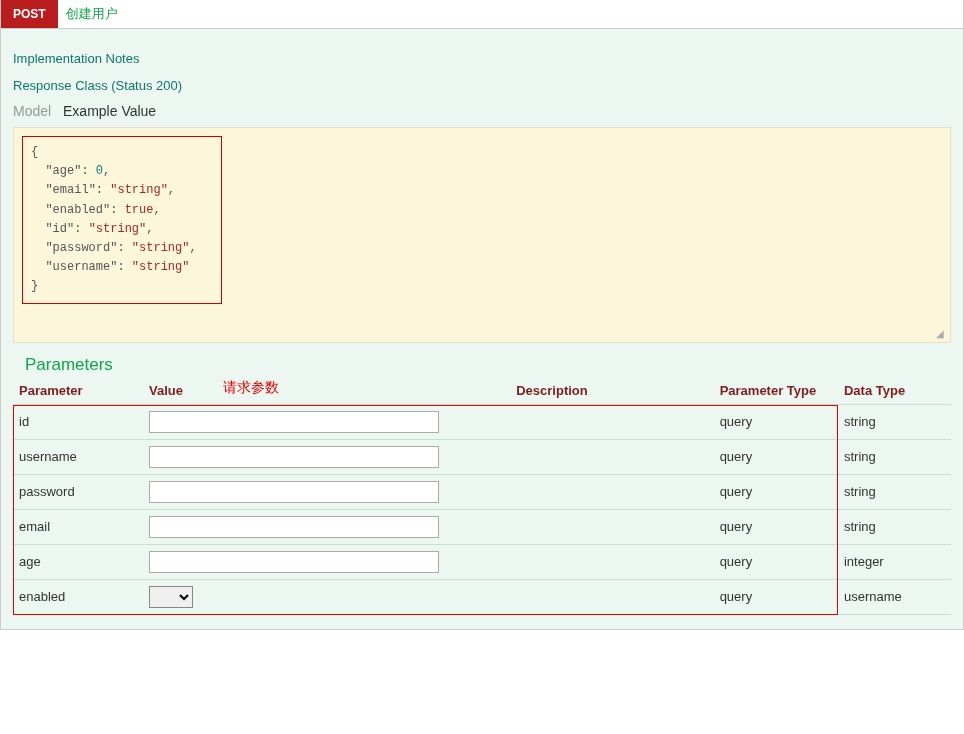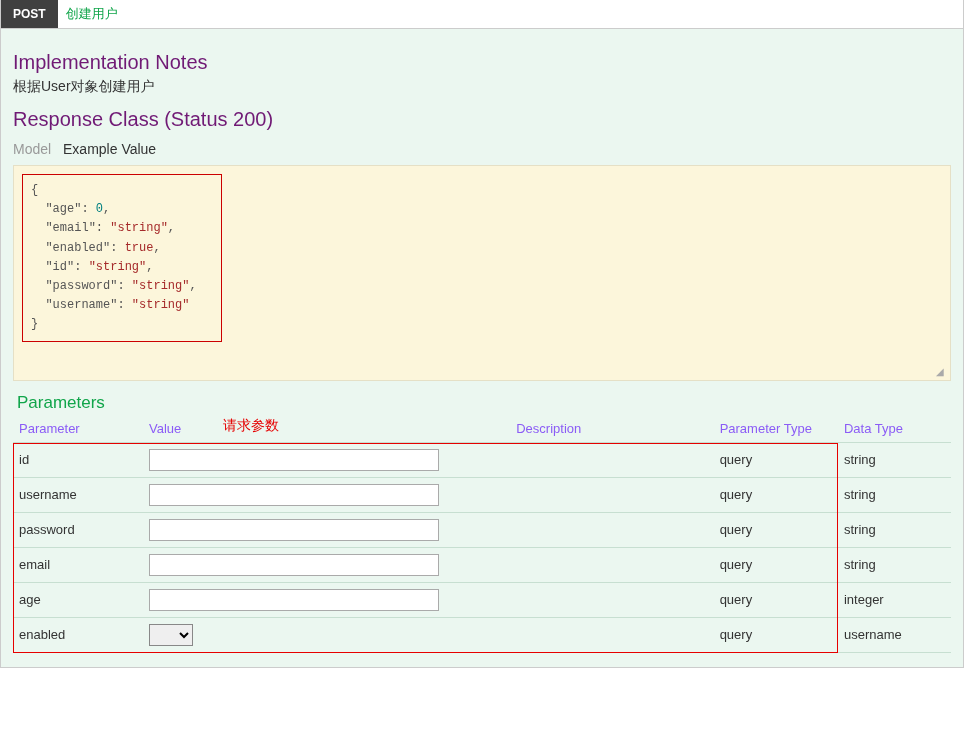--- a/index.html
+++ b/index.html
@@ -16,21 +16,21 @@
     border-top: none;
     background: #fff;
   }
   .op-header {
     display: flex;
     align-items: center;
     background: #fff;
     border-bottom: 1px solid #ccc;
   }
   .method-badge {
-    background: #404040;
+    background: #b91c1c;
     color: #fff;
     font-weight: bold;
     font-size: 12px;
     padding: 7px 12px;
     margin-right: 8px;
   }
   .path {
     flex: 1;
     font-size: 15px;
     color: #222;
@@ -39,22 +39,22 @@
   .summary {
     color: #10a54a;
     font-size: 13px;
     padding-right: 14px;
   }
   .content {
     background: #ebf7f0;
     padding: 10px 12px 14px 12px;
   }
   h3.section {
-    color: #701a75;
-    font-size: 20px;
+    color: #0f766e;
+    font-size: 13px;
     font-weight: 500;
     margin: 12px 0 4px 0;
   }
   .notes {
     color: #333;
     font-size: 14px;
     margin-bottom: 10px;
   }
   .status-text {
     color: #333;
@@ -115,32 +115,32 @@
   .rct-select {
     font-size: 12px;
     border: 1px solid #999;
     background: #efefef;
     padding: 1px 2px;
   }
   .params-heading {
     color: #10a54a;
     font-size: 17px;
     font-weight: 500;
-    margin: 12px 0 2px 4px;
+    margin: 12px 0 2px 12px;
   }
   table.params {
     width: 100%;
     border-collapse: collapse;
     font-size: 13px;
     position: relative;
   }
   table.params th {
     text-align: left;
-    font-weight: normal;
-    color: #8b5cf6;
+    font-weight: bold;
+    color: #7f1d1d;
     padding: 6px 6px;
     vertical-align: bottom;
     border-bottom: 1px solid #c7dfd1;
   }
   table.params td {
     padding: 6px 6px;
     border-bottom: 1px solid #c7dfd1;
     vertical-align: middle;
   }
   .col-param { width: 115px; }
@@ -181,21 +181,20 @@
 
 <div class="outer">
   <div class="op-header">
     <span class="method-badge">POST</span>
     <span class="summary">创建用户</span>
   </div>
 
   <div class="content">
 
     <h3 class="section">Implementation Notes</h3>
-    <div class="notes">根据User对象创建用户</div>
 
     <h3 class="section">Response Class (Status 200)</h3>
 
     <div class="tabs">
       <span class="tab inactive">Model</span>
       <span class="tab active">Example Value</span>
     </div>
 
     <div class="example-wrap">
       <div class="example-box" id="example-box"><span class="json-punc">{</span><br>&nbsp;&nbsp;<span class="key-q">"</span><span class="json-key">age</span><span class="key-q">"</span><span class="json-punc">: </span><span class="json-num">0</span><span class="json-punc">,</span><br>&nbsp;&nbsp;<span class="key-q">"</span><span class="json-key">email</span><span class="key-q">"</span><span class="json-punc">: </span><span class="json-str">"string"</span><span class="json-punc">,</span><br>&nbsp;&nbsp;<span class="key-q">"</span><span class="json-key">enabled</span><span class="key-q">"</span><span class="json-punc">: </span><span class="json-bool">true</span><span class="json-punc">,</span><br>&nbsp;&nbsp;<span class="key-q">"</span><span class="json-key">id</span><span class="key-q">"</span><span class="json-punc">: </span><span class="json-str">"string"</span><span class="json-punc">,</span><br>&nbsp;&nbsp;<span class="key-q">"</span><span class="json-key">password</span><span class="key-q">"</span><span class="json-punc">: </span><span class="json-str">"string"</span><span class="json-punc">,</span><br>&nbsp;&nbsp;<span class="key-q">"</span><span class="json-key">username</span><span class="key-q">"</span><span class="json-punc">: </span><span class="json-str">"string"</span><br><span class="json-punc">}</span></div>

